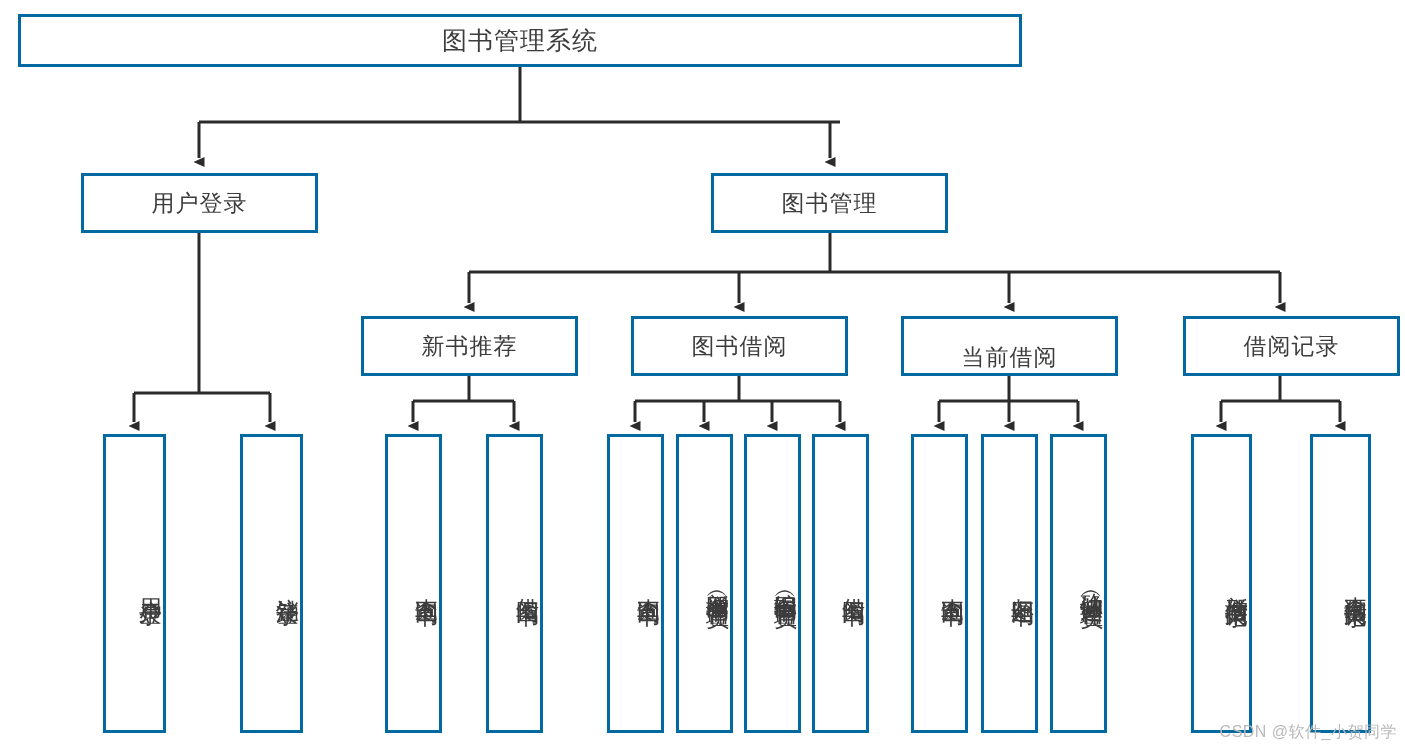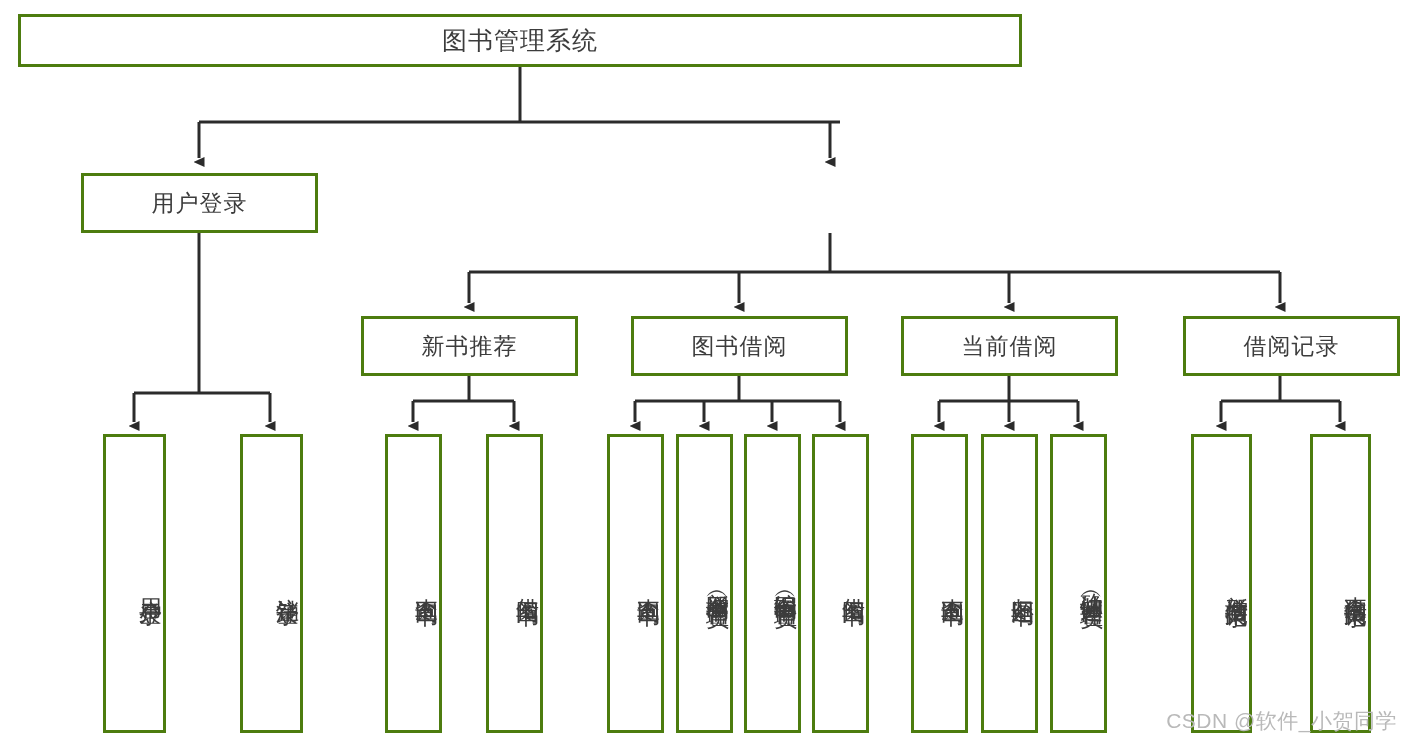--- a/index.html
+++ b/index.html
@@ -22,21 +22,21 @@
     left: 0;
     top: 0;
     width: 1405px;
     height: 747px;
     pointer-events: none;
   }
   .node {
     position: absolute;
     box-sizing: border-box;
     background: #ffffff;
-    border: 3px solid #4d7c0f;
+    border: 3px solid #0369a1;
     display: flex;
     align-items: center;
     justify-content: center;
     color: #3c3c3c;
   }
   .node.h {
     font-size: 23px;
     letter-spacing: 1px;
   }
   .node.v {
@@ -54,22 +54,22 @@
     text-orientation: upright;
     line-height: 1.08;
     text-align: center;
   }
   .node.root {
     font-size: 25px;
   }
   #watermark {
     position: absolute;
     right: 8px;
-    bottom: 12px;
-    font-size: 21px;
+    bottom: 4px;
+    font-size: 16px;
     color: #b9b9b9;
     letter-spacing: 0.5px;
     white-space: nowrap;
   }
 </style>
 </head>
 <body>
 
 <div id="canvas">
 
@@ -123,28 +123,31 @@
     </g>
   </svg>
 
   <div class="node h root" style="left:18px; top:14px; width:1004px; height:53px;">
     <span>图书管理系统</span>
   </div>
 
   <div class="node h" style="left:81px; top:173px; width:237px; height:60px;">
     <span>用户登录</span>
   </div>
+  <div class="node h" style="left:711px; top:173px; width:237px; height:60px;">
+    <span>图书管理</span>
+  </div>
 
   <div class="node h" style="left:631px; top:316px; width:217px; height:60px;">
     <span>图书借阅</span>
   </div>
   <div class="node h" style="left:361px; top:316px; width:217px; height:60px;">
     <span>新书推荐</span>
   </div>
-  <div class="node h" style="left:901px; top:316px; width:217px; height:60px;">
+  <div class="node h" style="left:901px; top:316px; width:217px; height:60px;align-items:flex-end;">
     <span>当前借阅</span>
   </div>
   <div class="node h" style="left:1171px; top:316px; width:217px; height:60px;margin-left:12px;">
     <span>借阅记录</span>
   </div>
 
   <div class="node v" style="left:103px; top:434px; width:63px; height:299px;">
     <span class="vtext">用户登录</span>
   </div>
   <div class="node v" style="left:240px; top:434px; width:63px; height:299px;">

